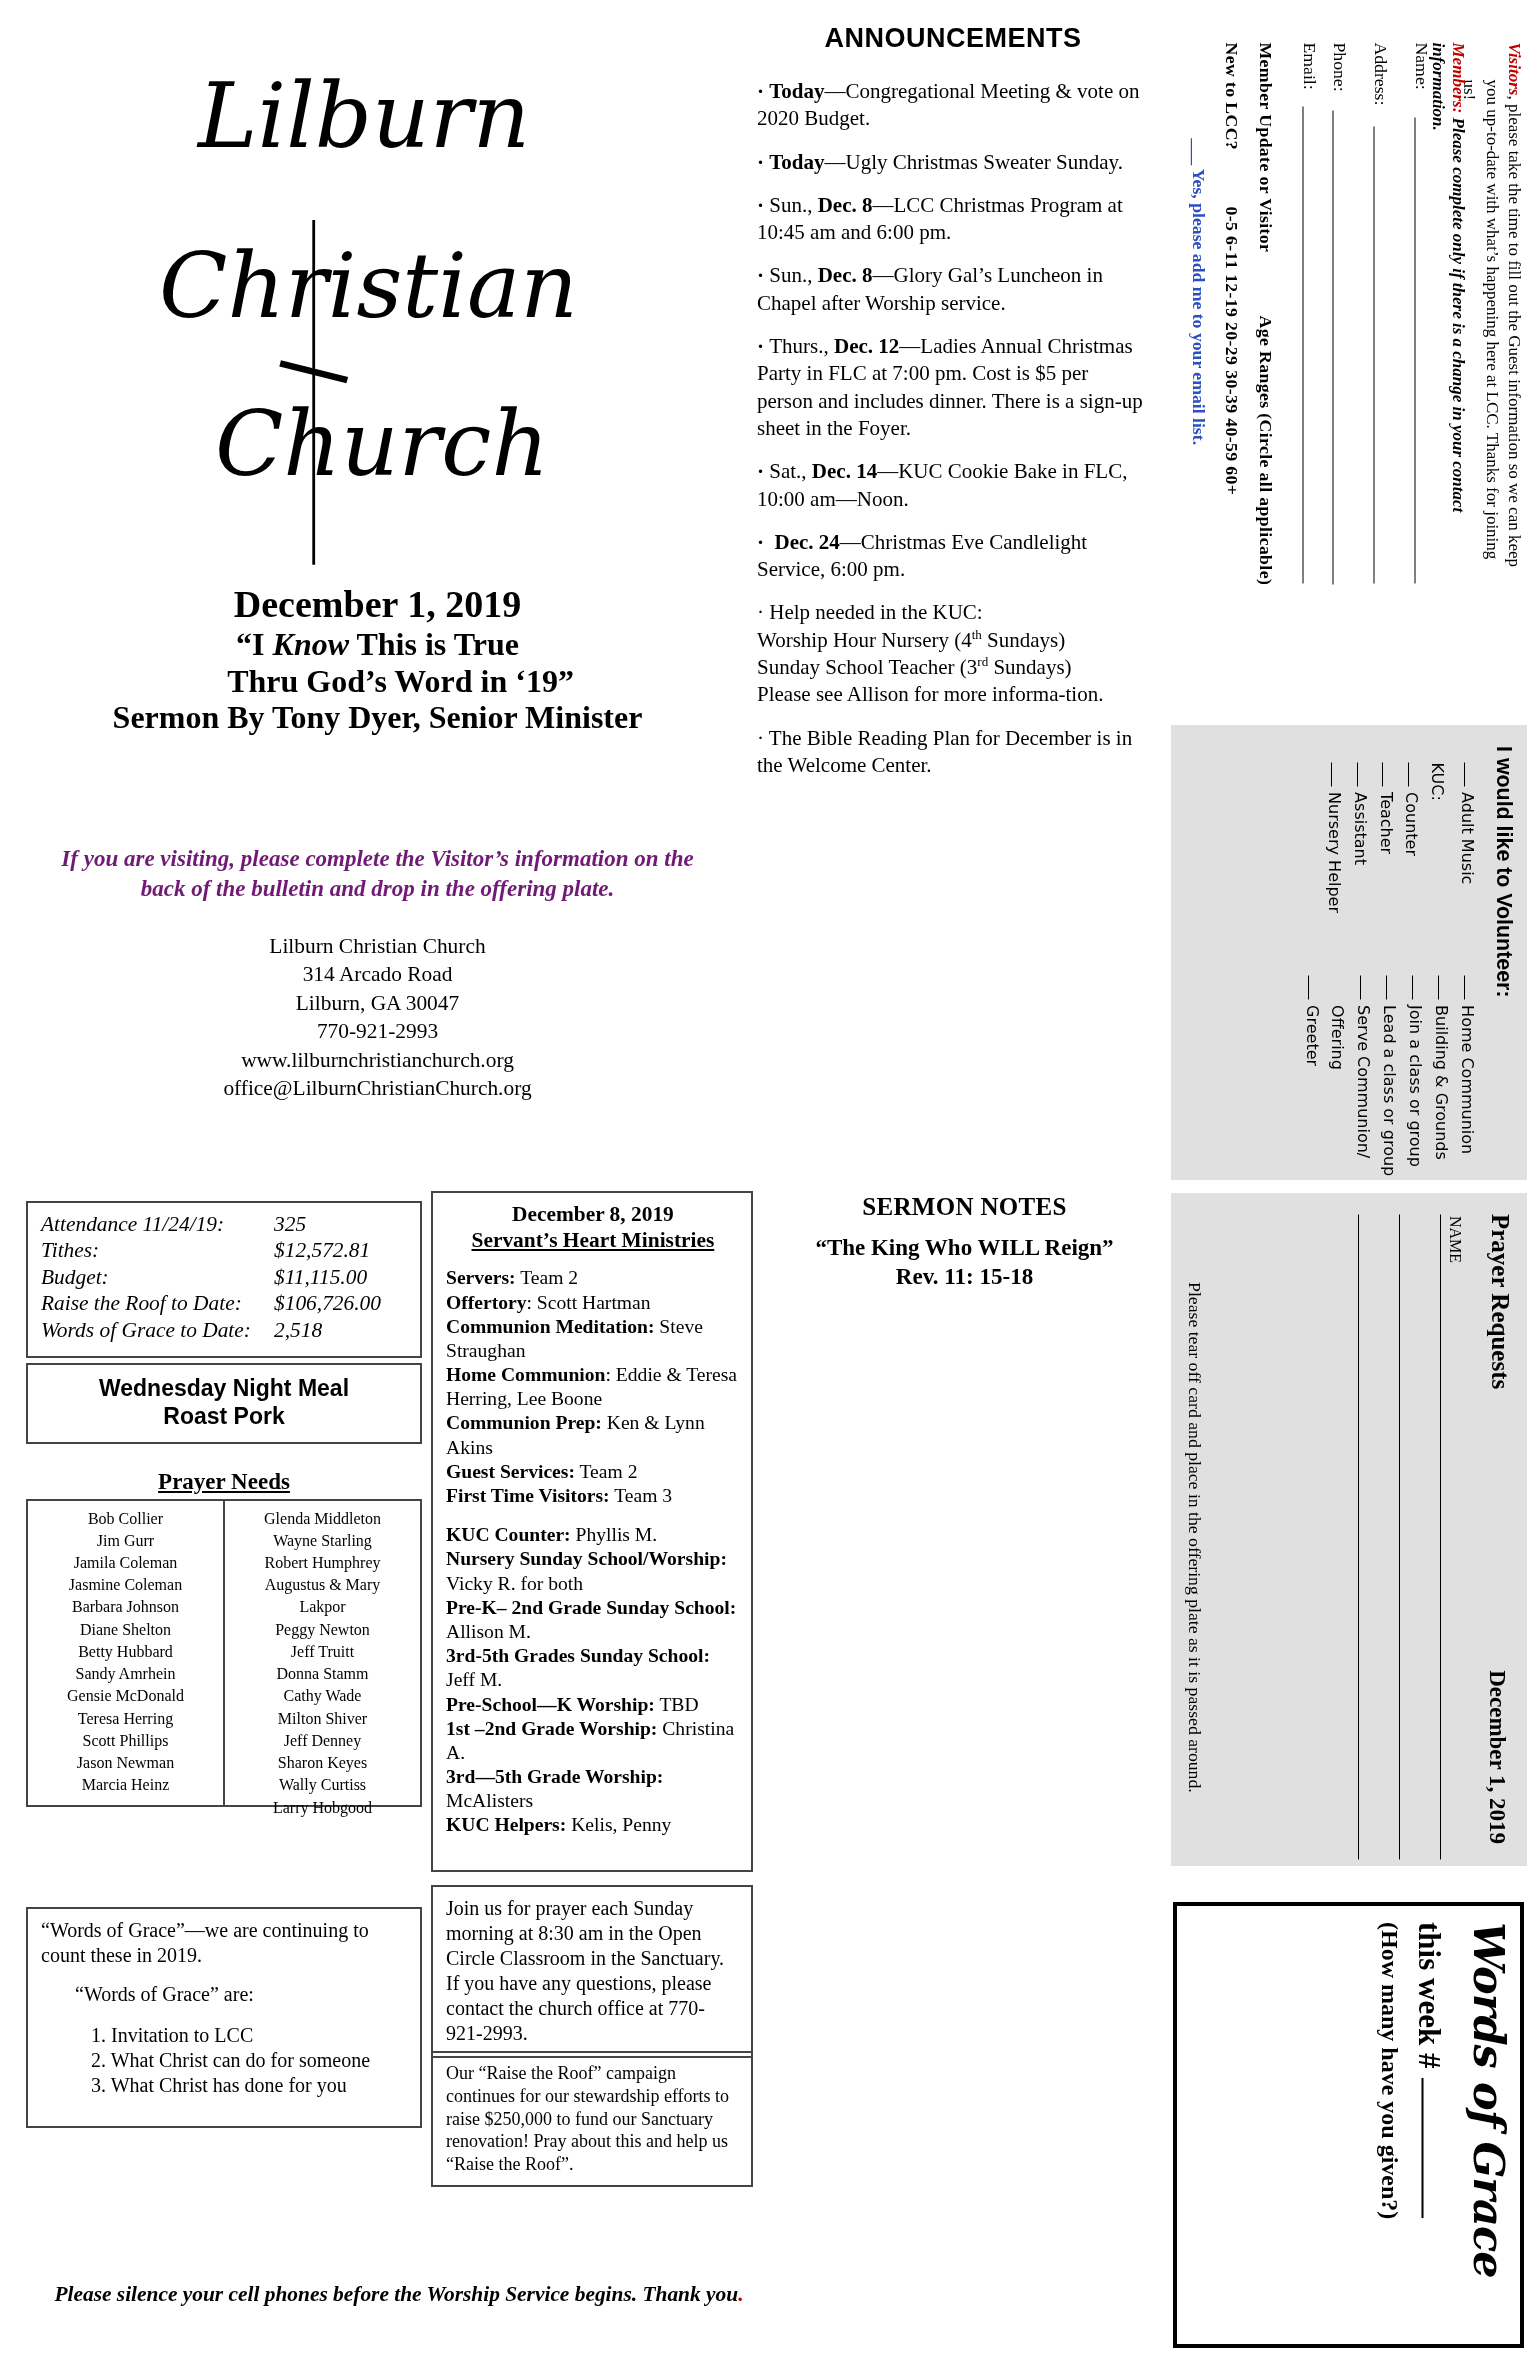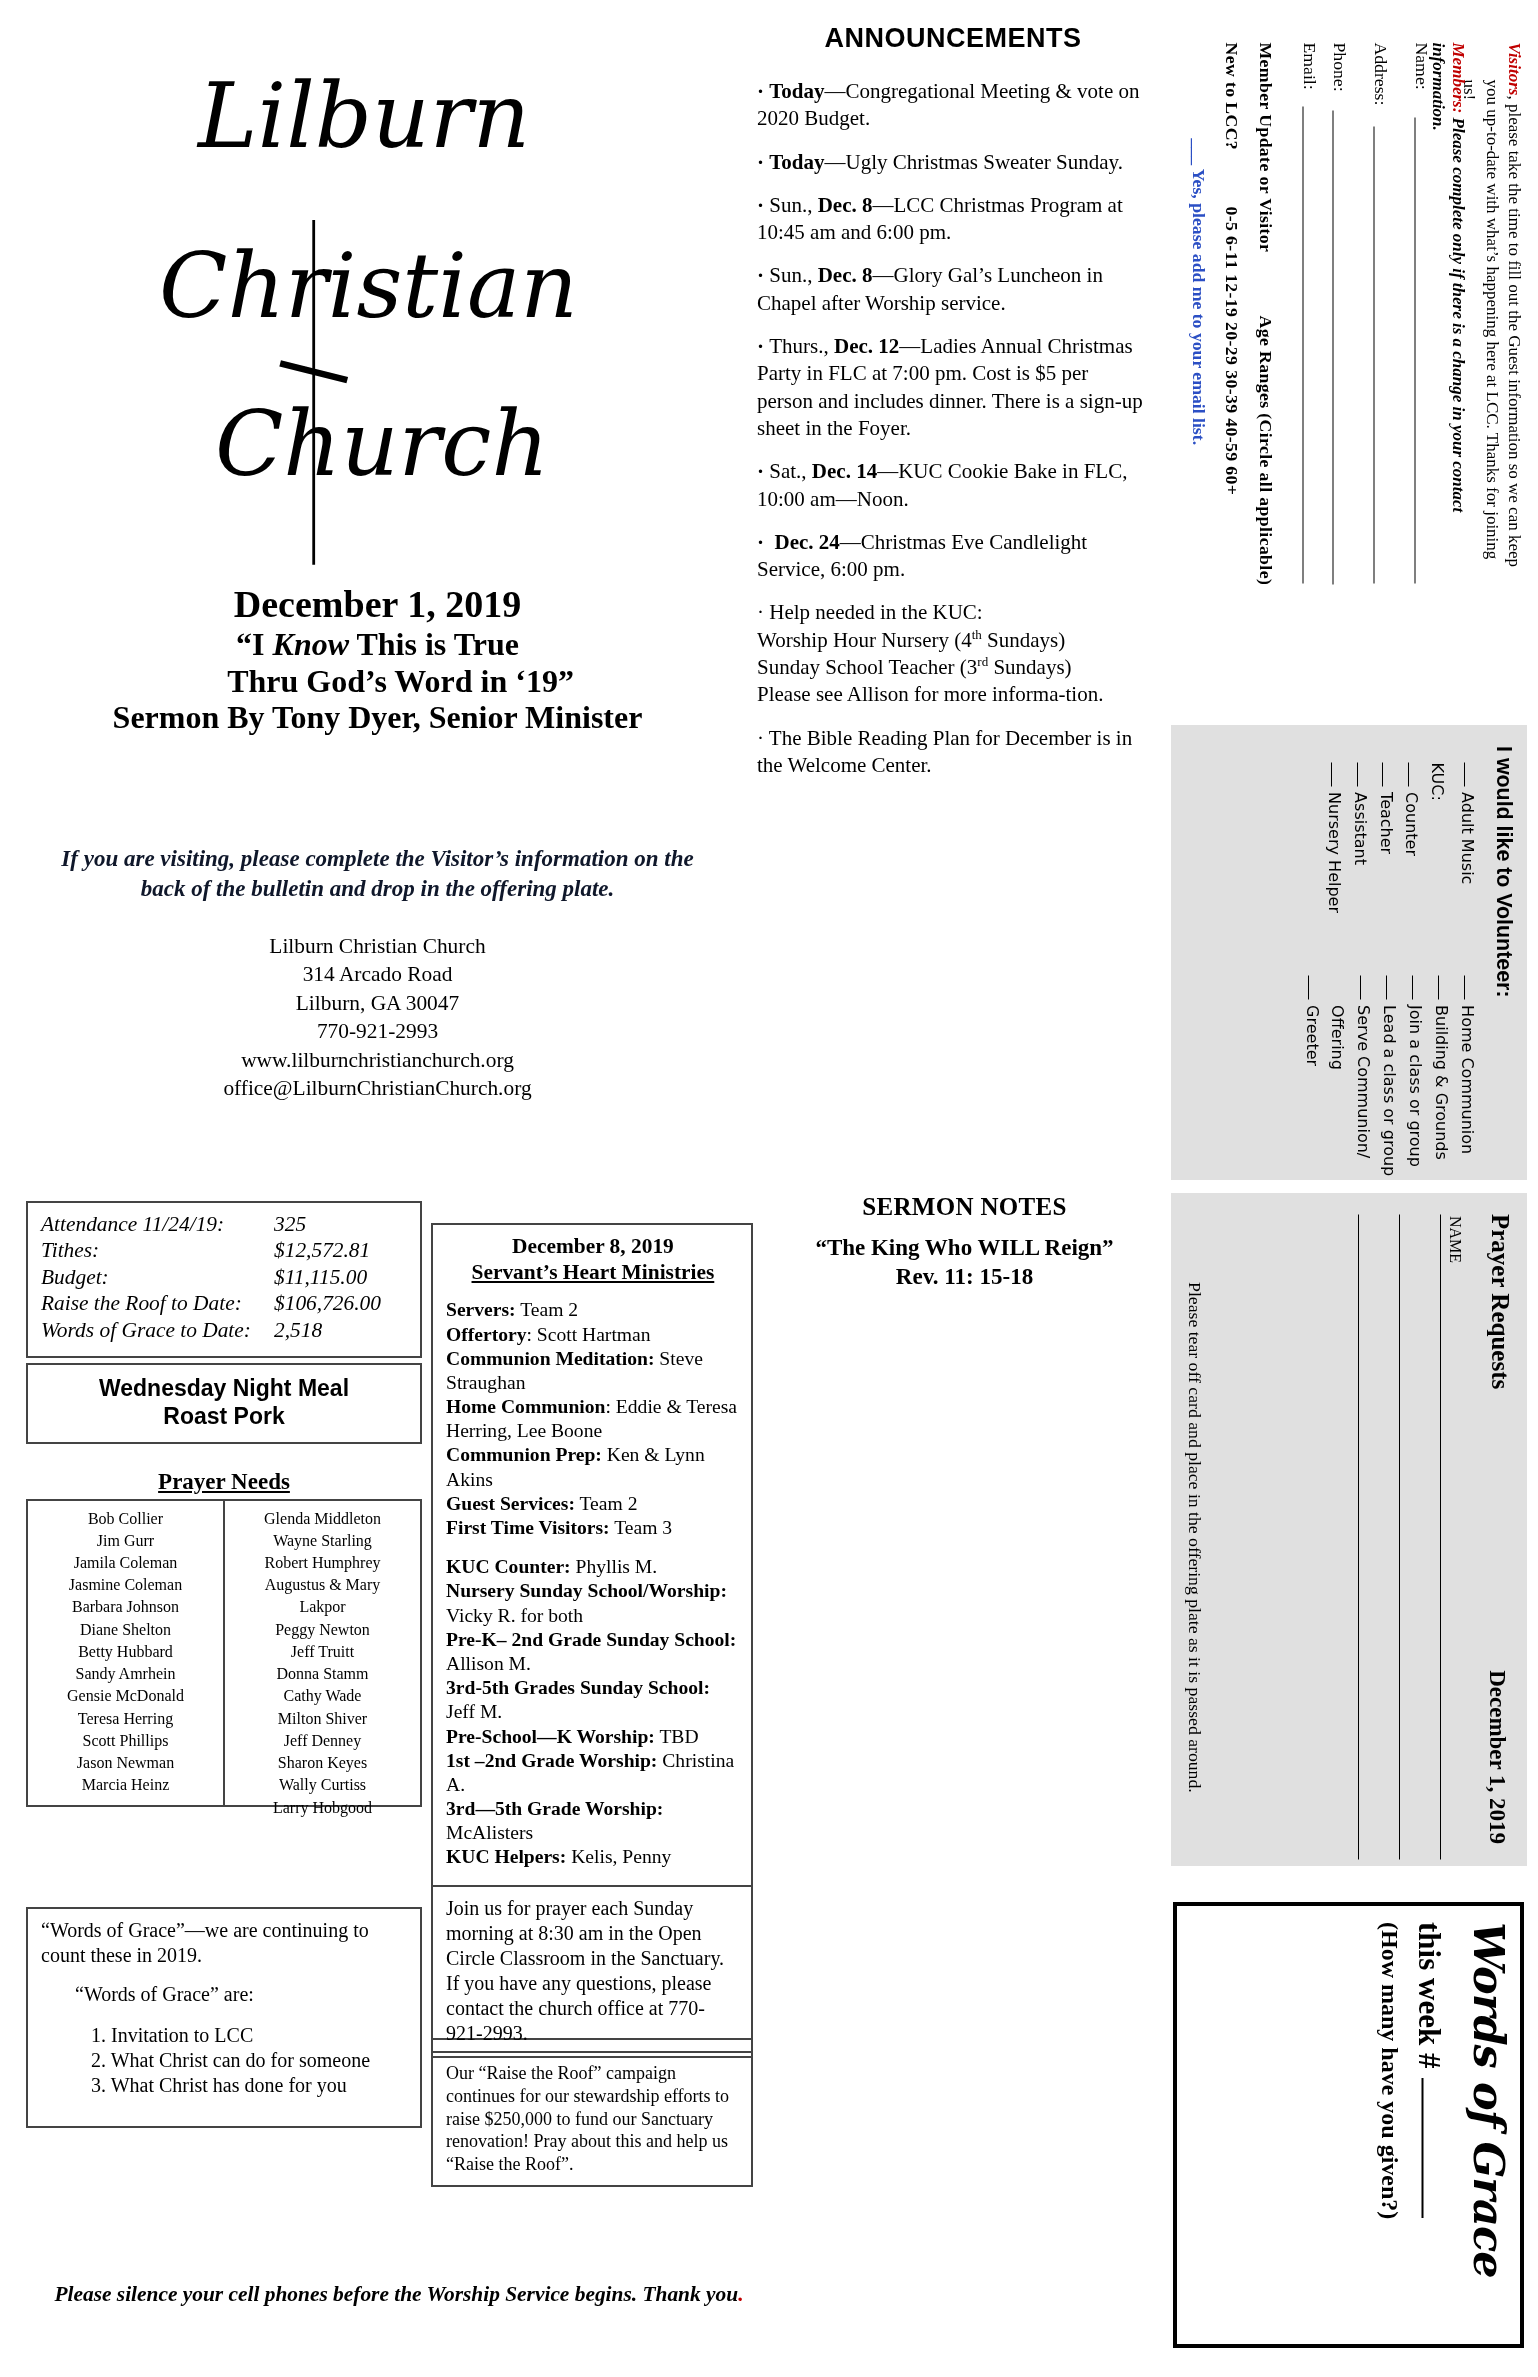--- a/index.html
+++ b/index.html
@@ -25,21 +25,21 @@
     text-align:center; font-weight:bold; line-height:1.14;
   }
   .svc-date { font-size:38px; letter-spacing:0px; }
   .svc-l1 { font-size:32px; }
   .svc-l2 { font-size:32px;margin-left:46px; }
   .svc-l3 { font-size:32px; }
   .svc-l1 i { font-style:italic; }
 
   .visitor-note {
     position:absolute; left:37px; top:844px; width:681px;
-    text-align:center; color:#0f172a; font-style:italic; font-weight:bold;
+    text-align:center; color:#701a75; font-style:italic; font-weight:bold;
     font-size:23px; line-height:1.32;
   }
 
   .addr-block {
     position:absolute; left:0; top:932px; width:755px;
     text-align:center; font-size:21.4px; line-height:1.33;
   }
 
   
   .ann-col { position:absolute; left:757px; top:23px; width:392px; }
@@ -169,21 +169,21 @@
   .wogbox ol li { margin:0; }
 
   .footer {
     position:absolute; left:26px; top:2282px; width:746px;
     text-align:center; font-style:italic; font-weight:bold; font-size:21.4px;
   }
   .footer .dot { color:#c00000; }
 
   
   .shbox {
-    position:absolute; left:431px; top:1223px; width:322px; height:817px;
+    position:absolute; left:431px; top:1191px; width:322px; height:681px;
     border:2.2px solid #444; padding:7.5px 11.2px 5.6px 13px;
     font-size:19.6px; line-height:1.235;
   }
   .sh-date { text-align:center; font-weight:bold; font-size:21.4px; }
   .sh-sub  { text-align:center; font-weight:bold; font-size:21.4px; text-decoration:underline; margin-bottom:13px;}
   .sh-row b { font-weight:bold; }
   .sh-gap { height:15px; }
 
   .prayerbox {
     position:absolute; left:431px; top:1885px; width:322px;

